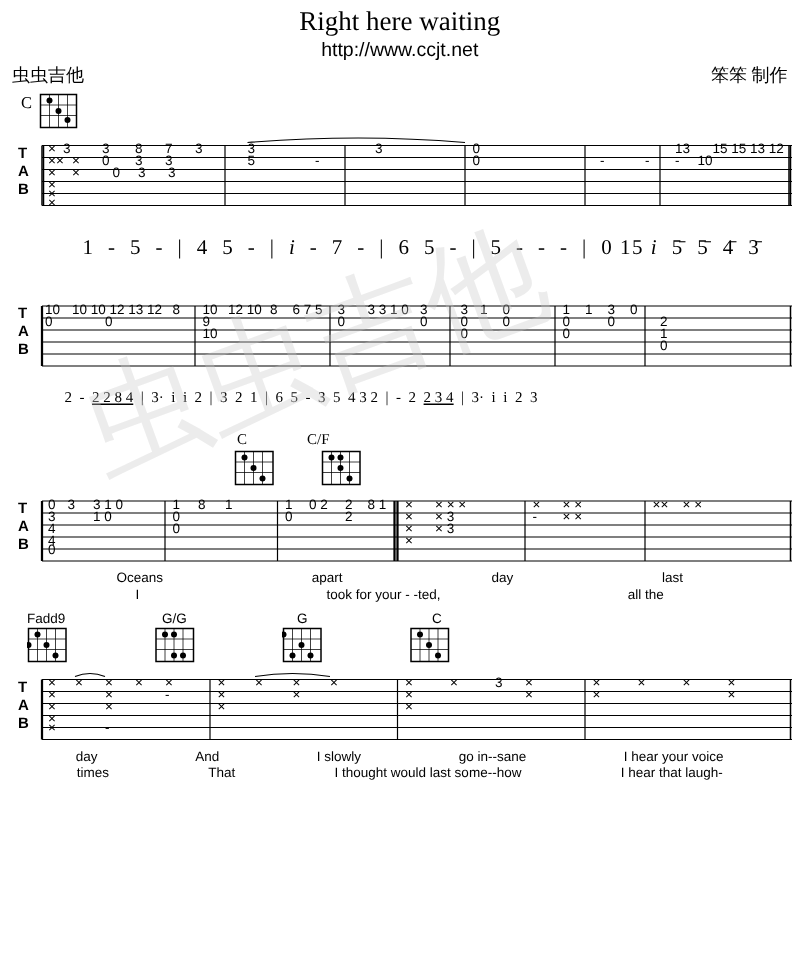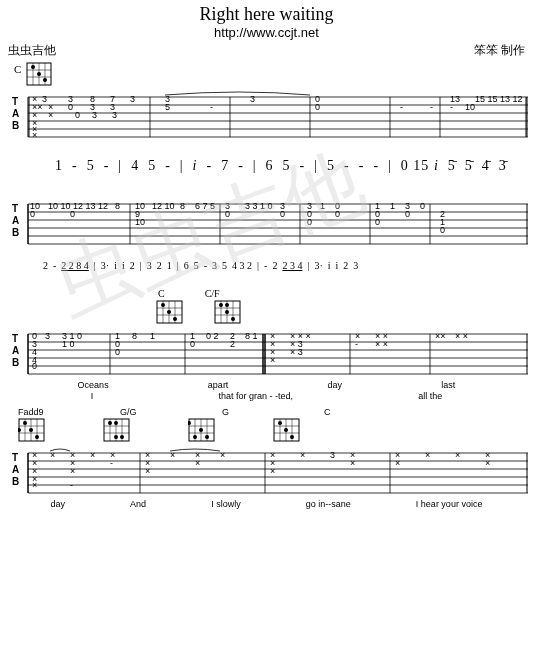--- a/index.html
+++ b/index.html
@@ -314,28 +314,28 @@
 
 
     <div style="display:flex; justify-content:space-around; font-size:9px; font-family:Arial,sans-serif; padding: 1px 20px; margin-top:1px;">
       <span>Oceans</span>
       <span>apart</span>
       <span>day</span>
       <span>last</span>
     </div>
     <div style="display:flex; justify-content:space-around; font-size:9px; font-family:Arial,sans-serif; padding: 0px 20px; margin-top:0px;">
       <span>I</span>
-      <span>that for gran - -ted,</span>
+      <span>took for your - -ted,</span>
       <span>all the</span>
     </div>
   </div>
 
   <div class="section-wrapper" style="margin-top:3px;">
 
-    <div style="display:flex; gap:12px; font-size:9px; font-family:Arial,sans-serif; margin-left:10px; margin-bottom:1px;">
+    <div style="display:flex; gap:0px; font-size:9px; font-family:Arial,sans-serif; margin-left:10px; margin-bottom:1px;">
       <div style="width:90px;">Fadd9</div>
       <div style="width:90px;">G/G</div>
       <div style="width:90px;">G</div>
       <div style="width:90px;">C</div>
     </div>
 
     <div style="display:flex; gap:0px; margin-left:10px; margin-bottom:2px;">
       <svg width="85" height="25">
         <rect x="1" y="1" width="25" height="22" fill="none" stroke="#000" stroke-width="1"></rect>
         <line x1="1" y1="8" x2="26" y2="8" stroke="#000" stroke-width="0.5"></line>
@@ -444,17 +444,23 @@
     </svg>
 
 
     <div style="display:flex; justify-content:space-around; font-size:9px; font-family:Arial,sans-serif; padding: 1px 10px; margin-top:1px;">
       <span>day</span>
       <span>And</span>
       <span>I slowly</span>
       <span>go  in--sane</span>
       <span>I hear your voice</span>
     </div>
+    <div style="display:flex; justify-content:space-around; font-size:9px; font-family:Arial,sans-serif; padding: 0px 10px;">
+      <span>times</span>
+      <span>That</span>
+      <span>I thought would last some--how</span>
+      <span>I hear that laugh-</span>
+    </div>
   </div>
 
   <div class="watermark">虫虫吉他</div>
 
 </div>
 
 </body></html>

